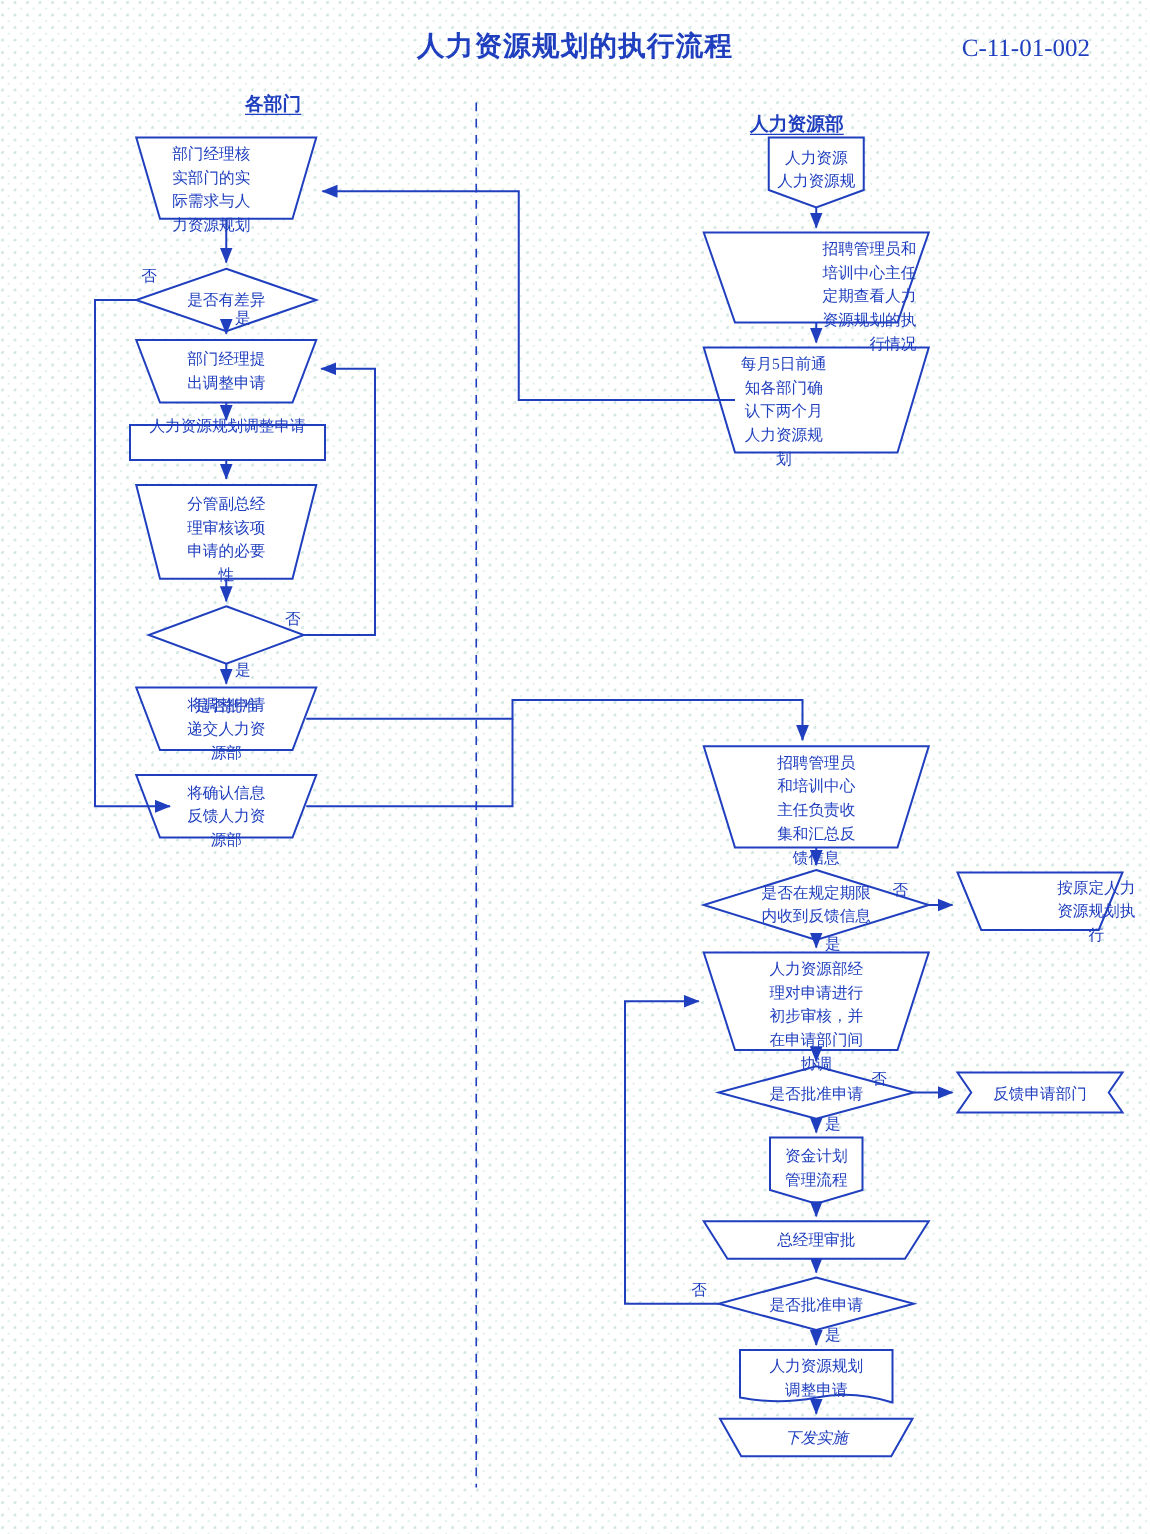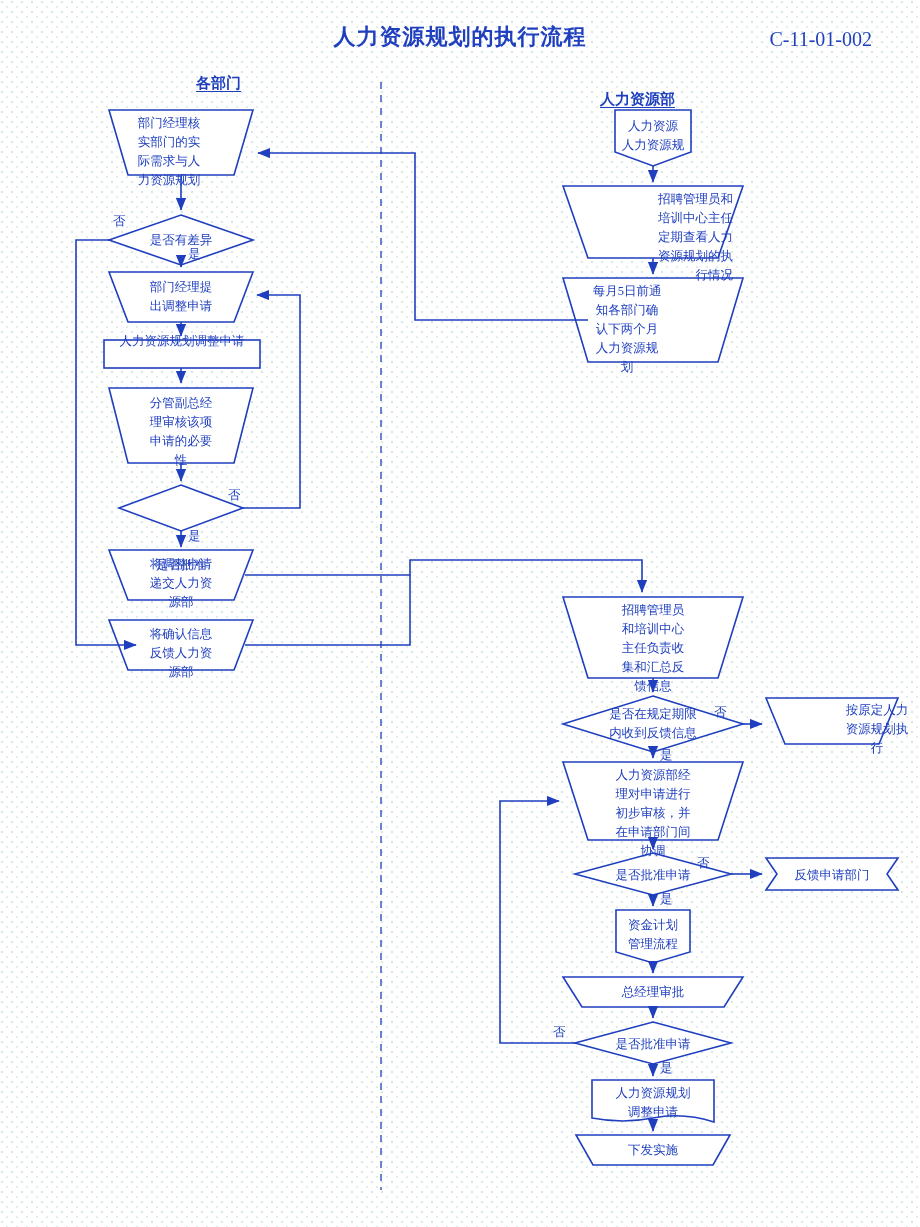--- a/index.html
+++ b/index.html
@@ -159,21 +159,21 @@
 在申请部门间
 协调</div>
 <div class="nodetext" style="left:573px;top:866px;width:160px;">是否批准申请</div>
 <div class="nodetext" style="left:772px;top:866px;width:120px;">反馈申请部门</div>
 <div class="nodetext" style="left:613px;top:916px;width:80px;">资金计划
 管理流程</div>
 <div class="nodetext" style="left:573px;top:983px;width:160px;">总经理审批</div>
 <div class="nodetext" style="left:573px;top:1035px;width:160px;">是否批准申请</div>
 <div class="nodetext" style="left:583px;top:1084px;width:140px;">人力资源规划
 调整申请</div>
-<div class="nodetext" style="left:583px;top:1141px;width:140px;">下发实施</div>
+<div class="nodetext" style="left:583px;top:1141px;width:140px;font-style:italic;">下发实施</div>
 
 <div class="ynlbl" style="left:113px;top:213px;">否</div>
 <div class="ynlbl" style="left:188px;top:246px;">是</div>
 <div class="ynlbl" style="left:228px;top:487px;">否</div>
 <div class="ynlbl" style="left:188px;top:528px;">是</div>
 <div class="ynlbl" style="left:714px;top:704px;">否</div>
 <div class="ynlbl" style="left:660px;top:747px;">是</div>
 <div class="ynlbl" style="left:697px;top:855px;">否</div>
 <div class="ynlbl" style="left:660px;top:891px;">是</div>
 <div class="ynlbl" style="left:553px;top:1024px;">否</div>

